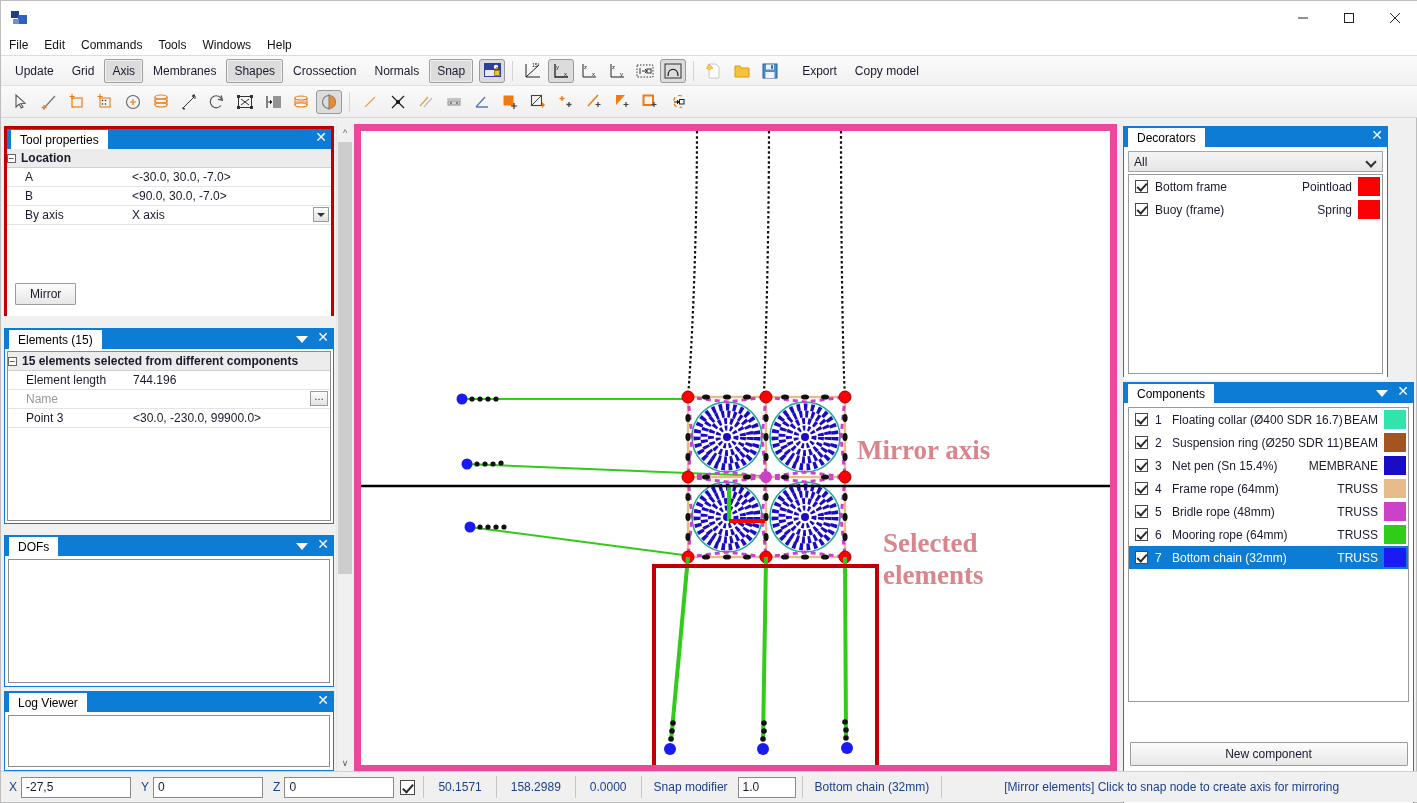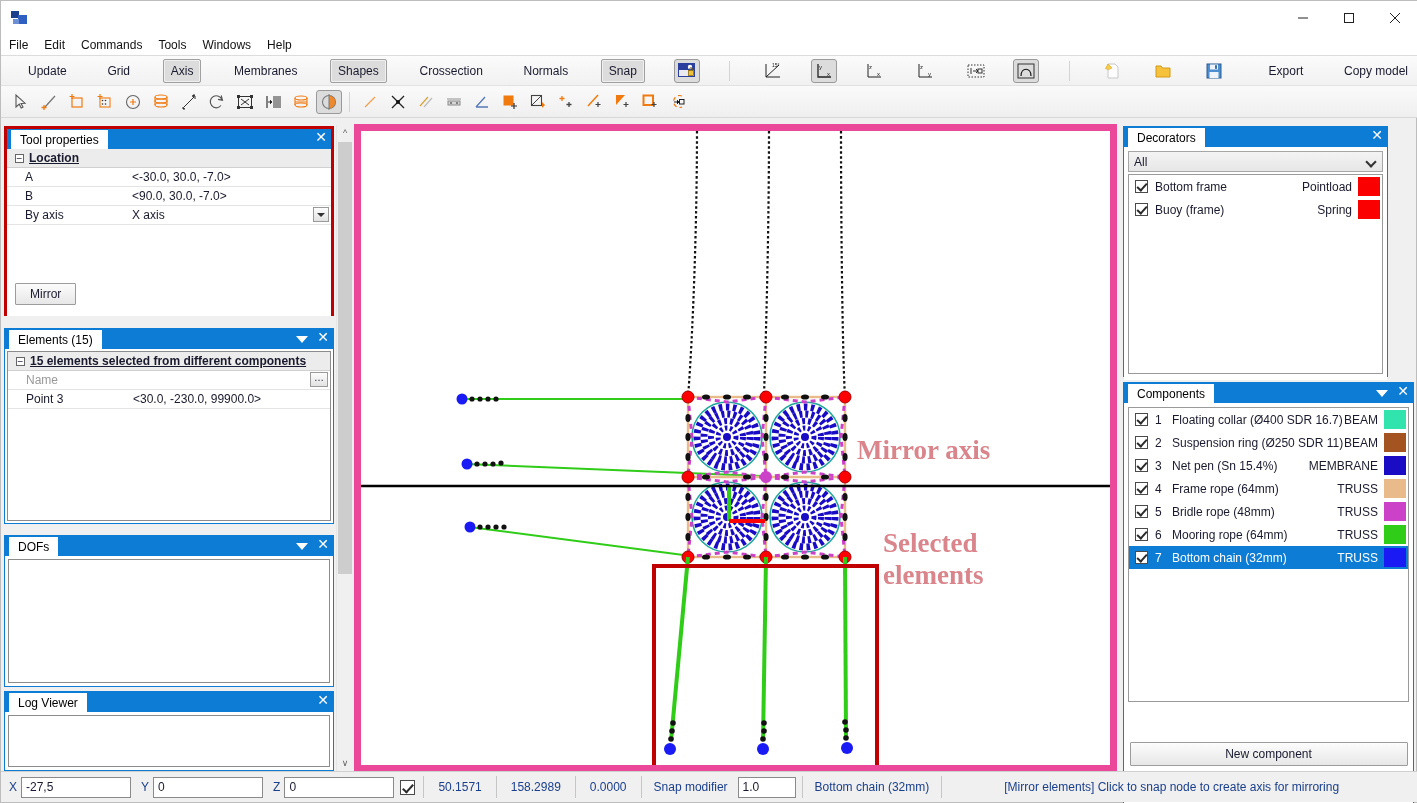--- a/index.html
+++ b/index.html
@@ -51,21 +51,21 @@
   .menu-item {
     padding: 2px 8px; font-size: 12px; color: #111;
     cursor: default; line-height: 15px;
   }
 
   
   #toolbar1 {
     position: absolute; left: 0; top: 55px; width: 1417px; height: 30px;
     background: linear-gradient(#fbfbfb, #f1f1f1);
     border-bottom: 1px solid #e2e2e2;
-    display: flex; align-items: center; padding-left: 19px; justify-content: space-between;
+    display: flex; align-items: center; padding-left: 6px;
   }
   .tb-text {
     font-size: 12px; padding: 4px 7px; margin-right: 2px; cursor: default;
     border: 1px solid transparent; border-radius: 2px; line-height: 14px;
   }
   .tb-text.pressed {
     background: #dcdcdc;
     border: 1px solid #a0a0a0;
     box-shadow: inset 0 0 0 1px #f0f0f0;
   }
@@ -109,23 +109,22 @@
   .hdr-caret {
     width: 0; height: 0; border-left: 6px solid transparent;
     border-right: 6px solid transparent; border-top: 7px solid #fff;
     cursor: default; margin-top: 4px;
   }
   .panel-body { background: #fff; }
 
   
   .pgrid { width: 100%; border-collapse: collapse; font-size: 12px; }
   .pgrid .grp td {
-    background: #ececec; font-weight: bold; padding: 2px 8px;
+    background: #ececec; font-weight: bold; padding: 2px 0;
     border-bottom: 1px solid #d0d0d0;
-    text-decoration: underline;
   }
   .pgrid td { padding: 2px 5px; border-bottom: 1px solid #e4e4e4; }
   .pgrid td.k { width: 120px; padding-left: 18px; }
   .pgrid td.k.dim { color: #999; }
   .expander {
     display: inline-block; width: 9px; height: 9px;
     border: 1px solid #666; text-align: center; line-height: 7px;
     font-size: 10px; margin-right: 5px; background: #fff; font-weight: normal;
     cursor: default;
   }
@@ -575,20 +574,24 @@
         <span class="hdr-caret"></span>
         <span class="hdr-x">✕</span>
       </div>
     </div>
     <div class="panel-body" style="height:174px; padding:2px;">
       <div class="white-box" style="height:100%;">
         <table class="pgrid">
           <tbody>
               <tr class="grp">
             <td colspan="2"><span class="expander">−</span><span>15 elements selected from different components</span></td>
+          </tr>
+          <tr>
+            <td class="k">Element length</td>
+            <td>744.196</td>
           </tr>
           <tr>
             <td class="k dim">Name</td>
             <td class="combo-cell">
               <span></span>
               <span class="ell-btn">…</span>
             </td>
           </tr>
           <tr>
             <td class="k">Point 3</td>

